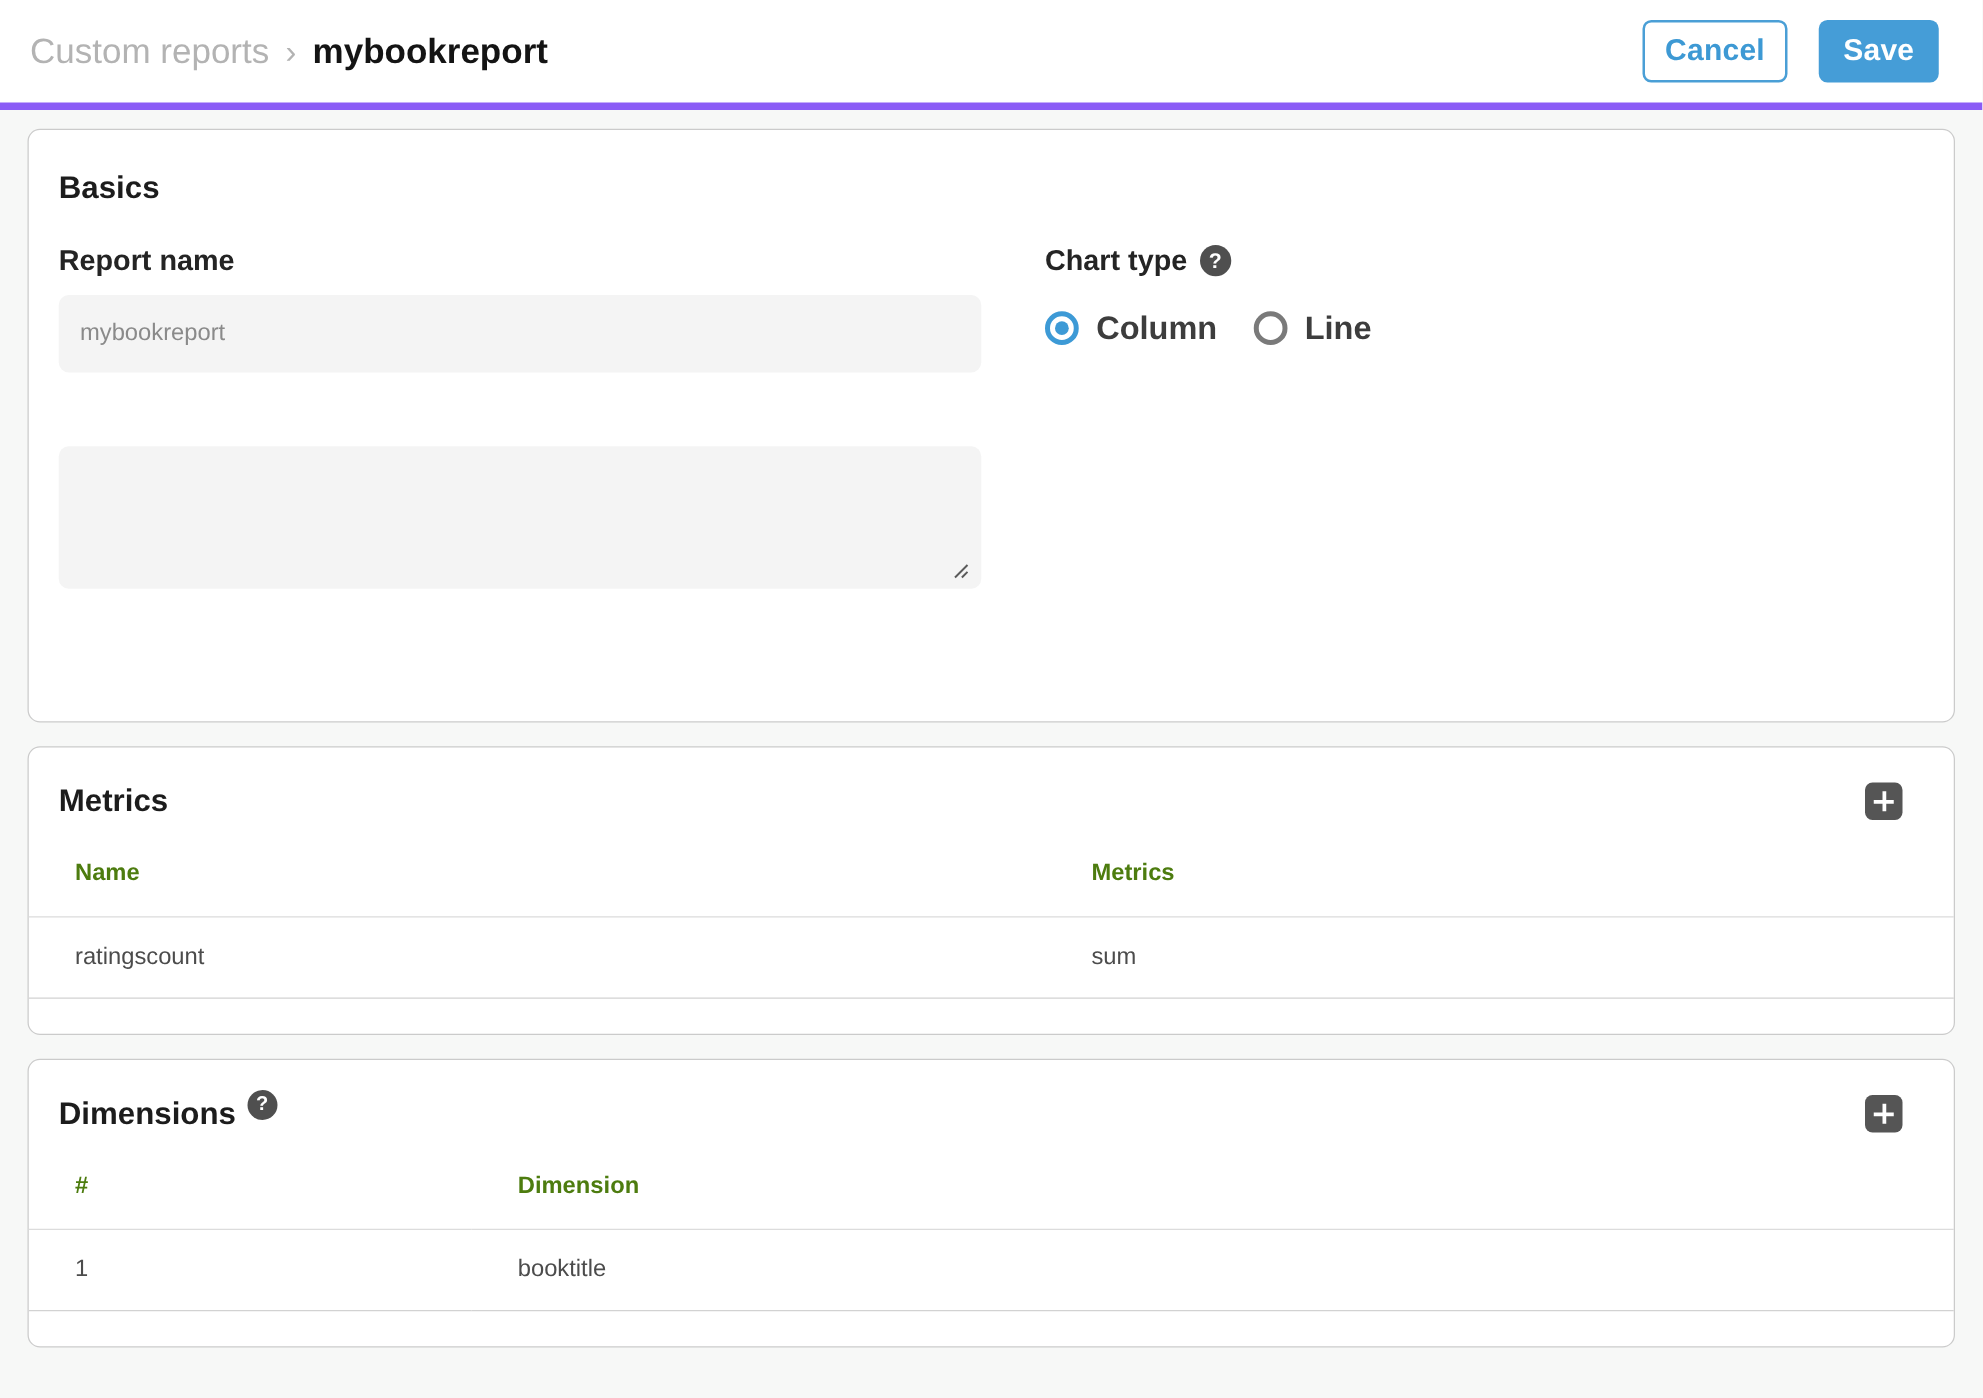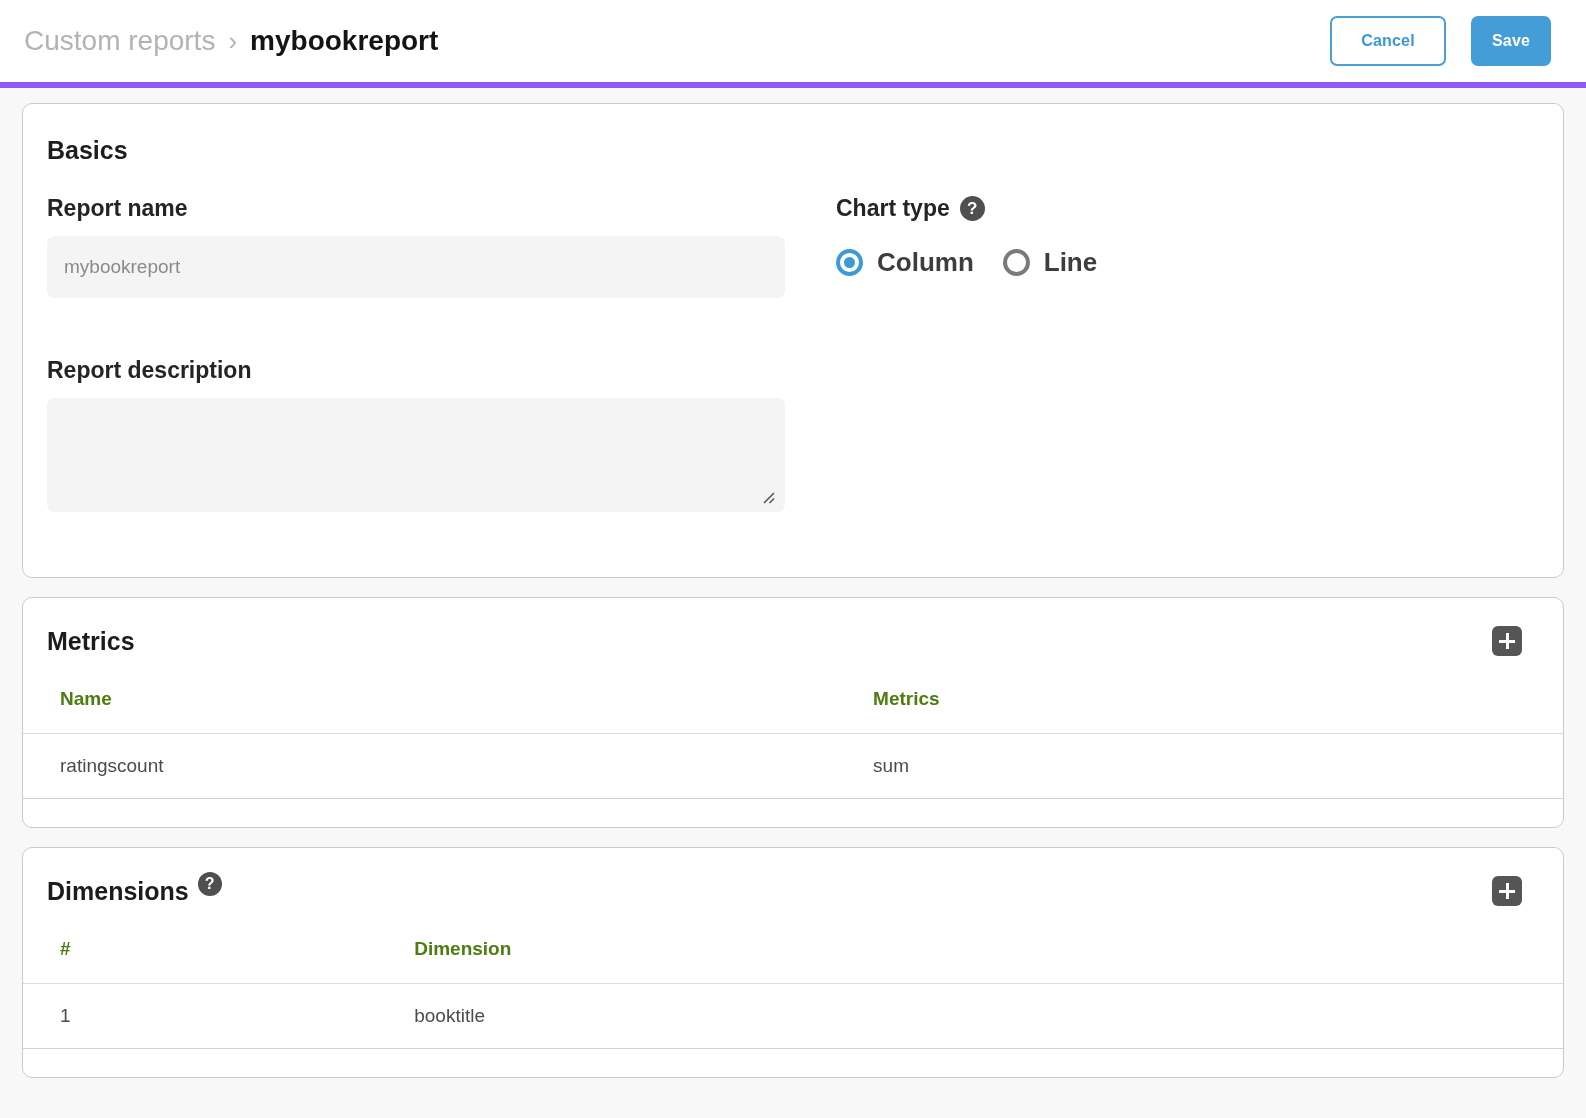--- a/index.html
+++ b/index.html
@@ -20,31 +20,31 @@
     align-items: center;
     justify-content: space-between;
     padding: 0 35px 0 24px;
   }
   .breadcrumb { display: flex; align-items: center; font-size: 28px; }
   .crumb-parent { color: #b3b3b3; font-weight: 400; }
   .crumb-sep { color: #b3b3b3; margin: 0 13px; font-size: 26px; font-weight: 400; }
   .crumb-current { color: #141414; font-weight: 700; }
 
   .topbar-actions { display: flex; align-items: center; }
-  .btn { cursor: pointer; border-radius: 7px; font-size: 16px; font-weight: 700;
+  .btn { cursor: pointer; border-radius: 7px; font-size: 24px; font-weight: 700;
          font-family: inherit; letter-spacing: 0.2px; }
   .btn-cancel {
     width: 116px; height: 50px;
     background: #ffffff;
     border: 2px solid #4a9fd6;
     color: #3d99d4;
     margin-right: 25px;
   }
   .btn-save {
-    width: 80px; height: 50px;
+    width: 96px; height: 50px;
     background: #459dd7;
     border: none;
     color: #ffffff;
   }
 
   
   .main { padding: 15px 22px 11px; display: flex; flex-direction: column; gap: 19px; }
   .card {
     background: #ffffff;
     border: 1px solid #cbcbcb;
@@ -196,21 +196,20 @@
 
   <section class="card card-basics">
     <h2>Basics</h2>
     <div class="basics-grid">
       <div class="basics-left">
         <div class="field">
           <label class="field-label">Report name</label>
           <input class="text-input" type="text" value="mybookreport" style="">
         </div>
         <div class="field">
-          <label class="field-label">Report description</label>
           <div class="textarea-wrap">
             <textarea class="text-area" value="" style=""></textarea>
             <span class="resize-handle">
               <svg width="15" height="15" viewBox="0 0 15 15">
                 <path d="M3 13 L13 3 M8.5 13 L13 8.5" stroke="#5a5a5a" stroke-width="1.6" fill="none"></path>
               </svg>
             </span>
           </div>
         </div>
       </div>

